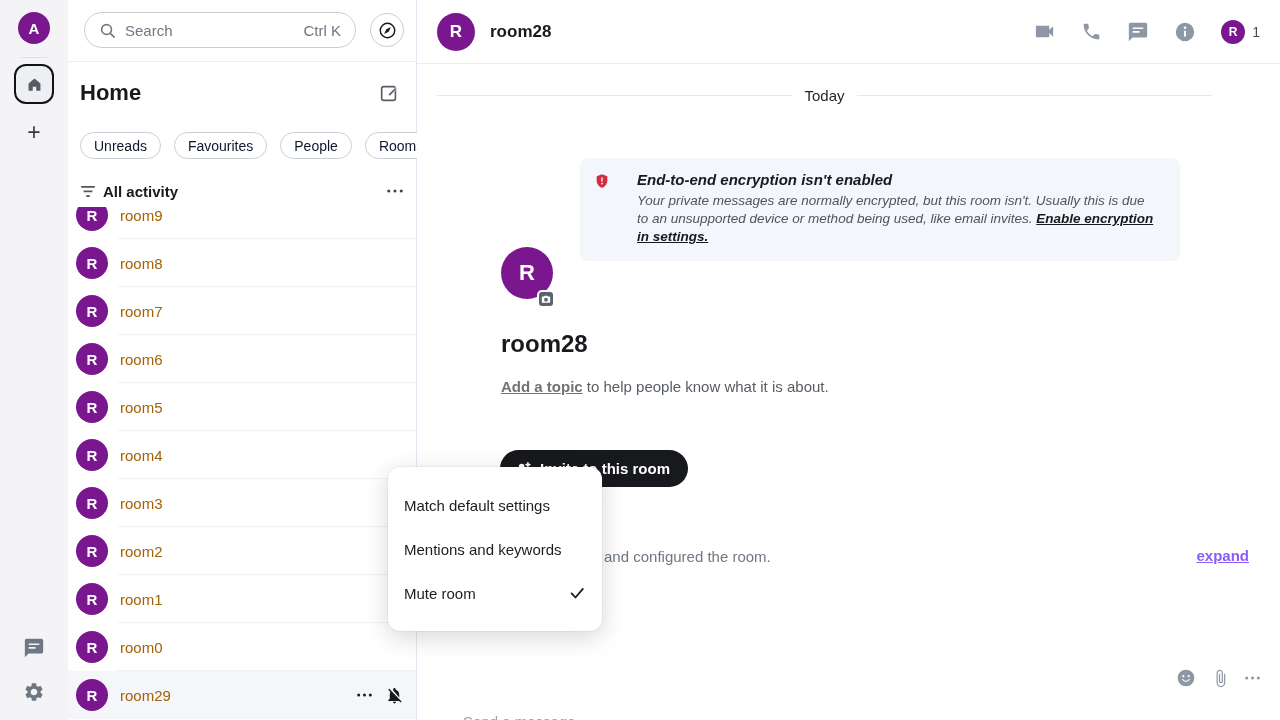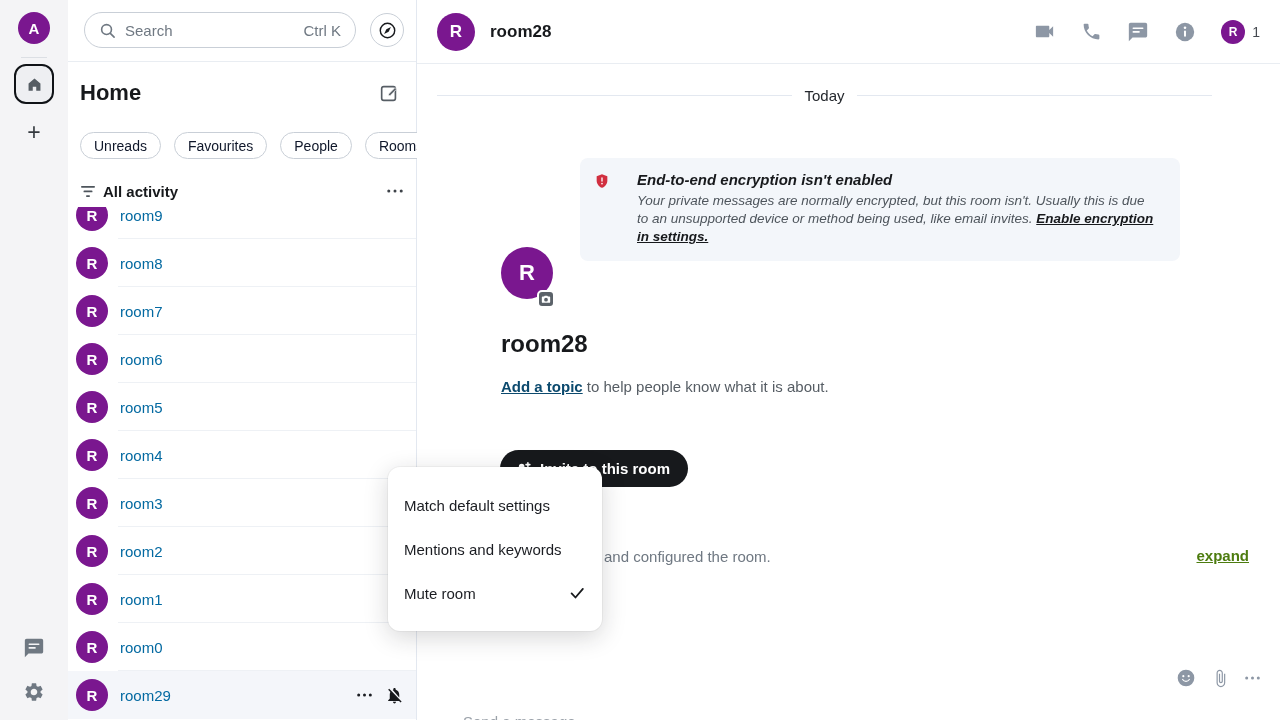--- a/index.html
+++ b/index.html
@@ -44,21 +44,21 @@
   .section-row .dots { margin-left:auto; cursor:pointer; display:flex; }
   .room-list { position:absolute; top:207px; left:0; right:0; bottom:0; overflow:hidden; }
   .room-row { position:relative; height:48px; display:flex; align-items:center;
     padding:0 12px 0 8px; cursor:pointer; }
   .room-row:first-child { margin-top:-16px; }
   .room-row:not(:last-child)::after { content:""; position:absolute; left:50px; right:0;
     bottom:0; border-bottom:1px solid #EEF1F5; }
   .room-avatar { width:32px; height:32px; border-radius:50%; background:#7A178F; color:#fff;
     font-weight:bold; font-size:15px; display:flex; align-items:center; justify-content:center;
     flex:0 0 32px; }
-  .room-name { margin-left:12px; font-size:15px; color:#0369a1; }
+  .room-name { margin-left:12px; font-size:15px; color:#a16207; }
   .room-row.active { background:#F4F6FA; }
   .room-row .row-icons { margin-left:auto; display:flex; align-items:center; gap:13px; }
 
   
   .main { position:relative; flex:1; background:#fff; }
   .main-header { position:absolute; top:0; left:0; right:0; height:64px;
     border-bottom:1px solid #E9EDF2; display:flex; align-items:center; padding:0 20px; }
   .mh-avatar { width:38px; height:38px; border-radius:50%; background:#7A178F; color:#fff;
     font-weight:bold; font-size:17px; display:flex; align-items:center; justify-content:center;
     cursor:pointer; }
@@ -85,29 +85,29 @@
   .intro-avatar { position:absolute; top:247px; left:84px; width:52px; height:52px;
     border-radius:50%; background:#7A178F; color:#fff; font-weight:bold; font-size:22px;
     display:flex; align-items:center; justify-content:center; cursor:pointer; }
   .cam-badge { position:absolute; left:36px; top:43px; width:18px; height:18px;
     background:#5B6269; border:2.5px solid #fff; border-radius:5px;
     display:flex; align-items:center; justify-content:center; }
   .intro-heading { position:absolute; top:330px; left:84px; font-size:24px; font-weight:bold; color:#17191C; }
   .intro-text { position:absolute; top:376px; left:84px; width:600px; font-size:15px;
     line-height:22px; color:#565D64; }
   .intro-text b { color:#17191C; }
-  .intro-link { font-weight:bold; color:#0c4a6e; text-decoration:underline; cursor:pointer; }
+  .intro-link { font-weight:bold; color:#737373; text-decoration:underline; cursor:pointer; }
   .invite-btn { position:absolute; top:450px; left:83px; height:37px; border:none;
     border-radius:19px; background:#17191C; color:#fff; display:inline-flex; align-items:center;
     gap:8px; padding:0 18px 0 14px; font-family:inherit; font-size:15px; font-weight:bold; cursor:pointer; }
 
   .summary-spine { position:absolute; top:497px; left:183px; width:1px; height:86px; background:#E1E5EA; }
   .summary-text { position:absolute; top:548px; left:187px; font-size:15px; color:#6F7882; }
   .expand-link { position:absolute; top:547px; right:31px; font-size:15px; font-weight:bold;
-    color:#4d7c0f; text-decoration:underline; cursor:pointer; }
+    color:#8b5cf6; text-decoration:underline; cursor:pointer; }
 
   .composer-ph { position:absolute; top:669px; left:46px; font-size:15px; color:#9AA1A9; cursor:text;margin-top:44px; }
   .composer-icons { position:absolute; top:668px; right:20px; display:flex; align-items:center;
     gap:15px; }
   .composer-icons .icon-btn { cursor:pointer; display:flex; }
 
   
   .ctx-menu { position:absolute; top:467px; left:388px; width:214px; z-index:50;
     background:#fff; border-radius:12px; padding:16px 0;
     box-shadow:0 6px 24px rgba(27,29,34,.18), 0 0 0 1px rgba(27,29,34,.04); }

